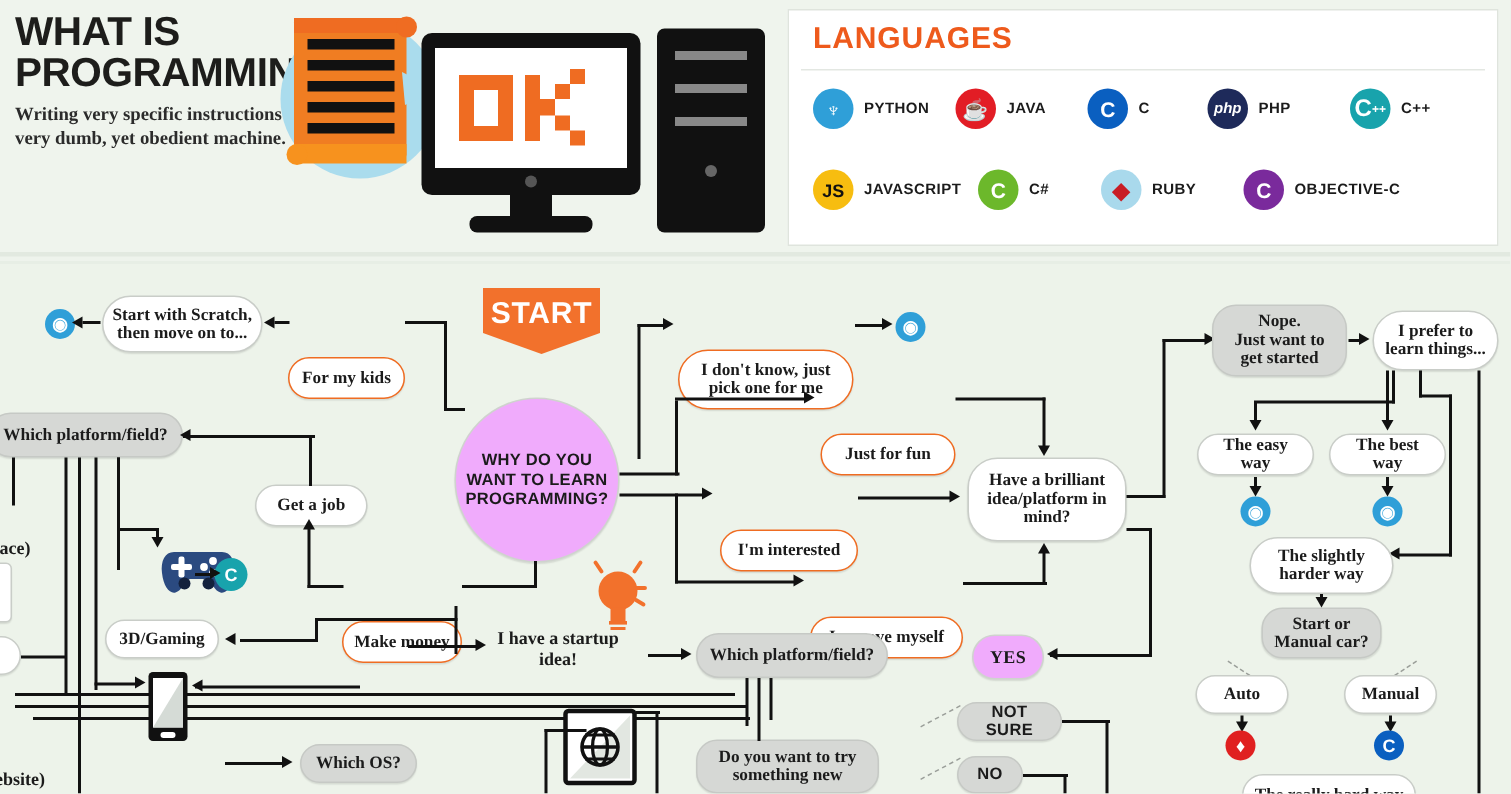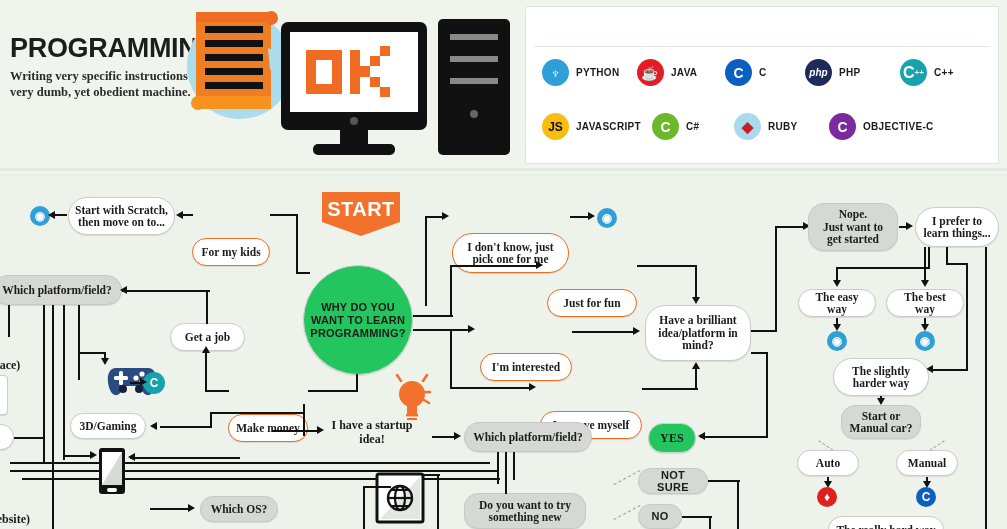--- a/index.html
+++ b/index.html
@@ -58,21 +58,21 @@
   .node{
     position:absolute;box-sizing:border-box;border-radius:20px;
     display:flex;align-items:center;justify-content:center;text-align:center;
     font-family:"Liberation Serif",serif;font-weight:bold;
     color:#1b1b1b;background:#ffffff;border:1.6px solid #c9cdc8;
     box-shadow:0 1px 1px rgba(0,0,0,.10);
     line-height:12.5px;font-size:11.5px;padding:2px 6px;
   }
   .node.orange{border-color:#ef6c22;margin-top:36px;}
   .node.grey{background:#d6d8d5;border-color:#c6c9c5;}
-  .node.circle{border-radius:50%;background:#22c55e;border:1.6px solid #cfd3ce;
+  .node.circle{border-radius:50%;background:#f0abfc;border:1.6px solid #cfd3ce;
                font-family:"Liberation Sans Narrow","Liberation Sans",sans-serif;
                font-size:11px;line-height:13px;letter-spacing:.2px;}
   .node.bold-first b{display:block;}
 
   .plain{
     position:absolute;text-align:center;font-family:"Liberation Serif",serif;
     font-weight:bold;font-size:12px;line-height:14px;color:#1b1b1b;
   }
 
   
@@ -95,21 +95,21 @@
 
 <div id="root">
 
   <div class="band-top"></div>
   <div class="band-rule"></div>
   <div class="band-rule2"></div>
   <div class="band-body"></div>
 
   <div class="hdr">
     <h1>
-      <br>
+      <span>WHAT IS</span><br>
       <span>PROGRAMMING?</span>
     </h1>
     <p>Writing very specific instructions to a very dumb, yet obedient machine.</p>
   </div>
 
   <div class="hero">
     <svg width="340" height="160" viewBox="0 0 340 160">
       <circle cx="60" cy="62" r="53" fill="#aadced"></circle>
 
       <g>
@@ -152,20 +152,21 @@
         <rect x="258" y="15" width="72" height="136" rx="5" fill="#111"></rect>
         <rect x="270" y="30" width="48" height="6" fill="#888"></rect>
         <rect x="270" y="52" width="48" height="6" fill="#888"></rect>
         <rect x="270" y="74" width="48" height="6" fill="#888"></rect>
         <circle cx="294" cy="110" r="4" fill="#666"></circle>
       </g>
     </svg>
   </div>
 
   <div class="langbox">
+    <div class="title">LANGUAGES</div>
     <div class="sep"></div>
 
     <div class="langrow" id="lrow1" style="left:16px;top:52px;gap:0px;">
         <div class="lang" style="width: 95px;">
           <div class="licon" style="background: rgb(47, 159, 216); font-size: 14px;">♆</div>
           <span class="lbl">PYTHON</span>
         </div>
         <div class="lang" style="width: 88px;">
           <div class="licon" style="background: rgb(226, 29, 37); font-size: 14px;">☕</div>
           <span class="lbl">JAVA</span>

